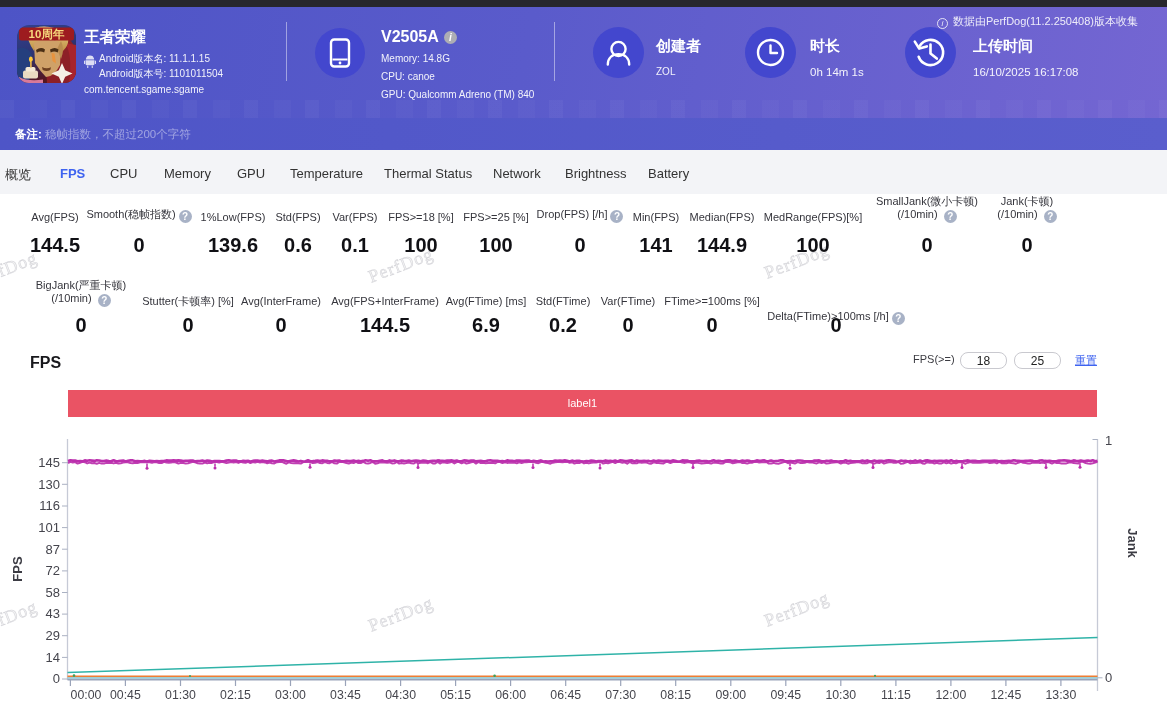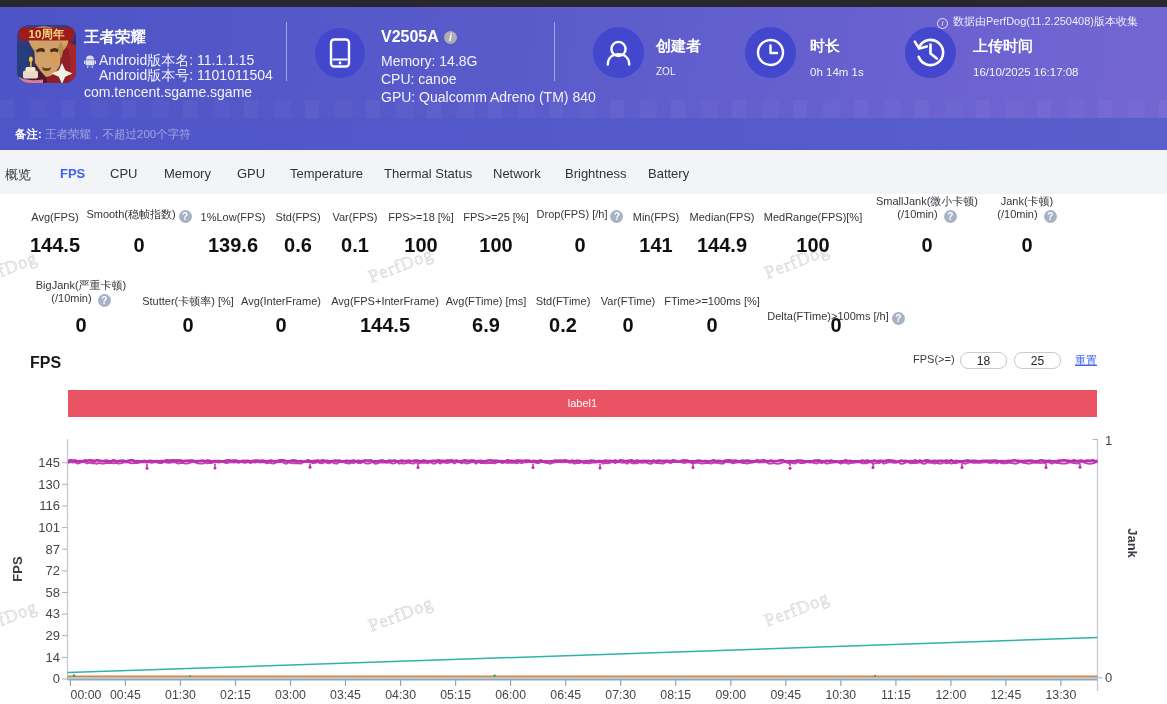--- a/index.html
+++ b/index.html
@@ -4,21 +4,21 @@
 html,body{width:1167px;height:704px;font-family:"Liberation Sans",sans-serif;background:#fff;position:relative;overflow:hidden}
 .abs{position:absolute}
 .wm{position:absolute;font-family:"Liberation Serif",serif;font-size:18px;color:rgba(150,150,160,0.12);-webkit-text-stroke:0.6px rgba(140,140,152,0.30);transform:rotate(-21deg);letter-spacing:1px}
 .topstrip{position:absolute;left:0;top:0;width:1167px;height:7px;background:#27272d}
 .header{position:absolute;left:0;top:7px;width:1167px;height:111px;background:linear-gradient(100deg,#4d54c6 0%,#5a5bcb 45%,#7466d2 100%)}
 .remark{position:absolute;left:0;top:118px;width:1167px;height:32px;background:linear-gradient(90deg,#4e55c7,#5a5ecd);color:#fff;font-size:11.5px;line-height:32px;padding-left:15px}
 .remark b{font-weight:bold}
 .remark span{color:rgba(255,255,255,0.45)}
 .hsep{position:absolute;top:15px;width:1px;height:59px;background:rgba(255,255,255,0.45)}
 .htitle{position:absolute;color:#fff;font-weight:bold;font-size:15.5px}
-.htext{position:absolute;color:rgba(255,255,255,0.92);font-size:14px}
+.htext{position:absolute;color:rgba(255,255,255,0.92);font-size:10px}
 .hsub{position:absolute;color:#fff;font-weight:bold;font-size:15px}
 .oinfo{display:inline-block;width:11px;height:11px;border:1px solid rgba(255,255,255,0.8);border-radius:50%;font-size:8px;font-style:italic;text-align:center;line-height:10px;vertical-align:-1px;margin-right:2px}
 .ibadge{display:inline-block;width:13px;height:13px;border-radius:50%;background:#adadb4;color:#fff;font-size:10px;font-style:italic;font-weight:bold;text-align:center;line-height:13px;vertical-align:1.5px;margin-left:5px}
 .tabbar{position:absolute;left:0;top:150px;width:1167px;height:44px;background:#f3f4f7}
 .tab{position:absolute;top:16px;font-size:13px;color:#333}
 .tab.act{color:#3e63f0;font-weight:bold}
 .slab{position:absolute;font-size:11px;color:#35353c;text-align:center;line-height:12.5px}
 .sval{position:absolute;font-size:20px;font-weight:bold;color:#101014;text-align:center}
 .q{display:inline-block;width:13px;height:13px;border-radius:50%;background:#a8b2c6;color:#fff;font-size:10px;font-weight:bold;text-align:center;line-height:13px;vertical-align:-2.5px;margin-left:3px}
 .fpshead{position:absolute;left:30px;top:354px;font-size:16px;font-weight:bold;color:#18181c}
@@ -119,21 +119,21 @@
         <circle cx="25.5" cy="25.5" r="25.5" fill="#4347ce"></circle>
 <path d="M13.66 29.81 A 12.6 12.6 0 1 0 14.59 19.2" fill="none" stroke="#fff" stroke-width="2.6" stroke-linecap="round"></path>
 <path d="M9.8 14.6 L14.2 21.6 L21.8 19.4" fill="none" stroke="#fff" stroke-width="2.6" stroke-linecap="round" stroke-linejoin="round"></path>
 <path d="M25.5 17.5 V26.5 L31.8 31.6" fill="none" stroke="#fff" stroke-width="2.6" stroke-linecap="round" stroke-linejoin="round"></path>
       </svg></div>
   <div class="hsub" style="left:973px;top:30px">上传时间</div>
   <div class="htext" style="left:973px;top:59px;font-size:11.5px">16/10/2025 16:17:08</div>
   <div class="htext" style="right:29px;top:7px;font-size:11px;color:rgba(255,255,255,0.88);white-space:nowrap"><span class="oinfo">i</span> 数据由PerfDog(11.2.250408)版本收集</div>
 </div>
 <div class="abs" style="left:0;top:100px;width:1167px;height:18px;background:repeating-linear-gradient(90deg,rgba(255,255,255,0.035) 0 14px,rgba(255,255,255,0) 14px 30px,rgba(255,255,255,0.025) 30px 47px,rgba(255,255,255,0) 47px 61px)"></div>
-<div class="remark"><b>备注:</b> <span>王者荣耀，不超过200个字符</span></div>
+<div class="remark"><b>备注:</b> <span>稳帧指数，不超过200个字符</span></div>
 <div class="tabbar">
     <div class="tab " style="left:5px">概览</div>
     <div class="tab act" style="left:60px">FPS</div>
     <div class="tab " style="left:110px">CPU</div>
     <div class="tab " style="left:164px">Memory</div>
     <div class="tab " style="left:237px">GPU</div>
     <div class="tab " style="left:290px">Temperature</div>
     <div class="tab " style="left:384px">Thermal Status</div>
     <div class="tab " style="left:493px">Network</div>
     <div class="tab " style="left:565px">Brightness</div>

